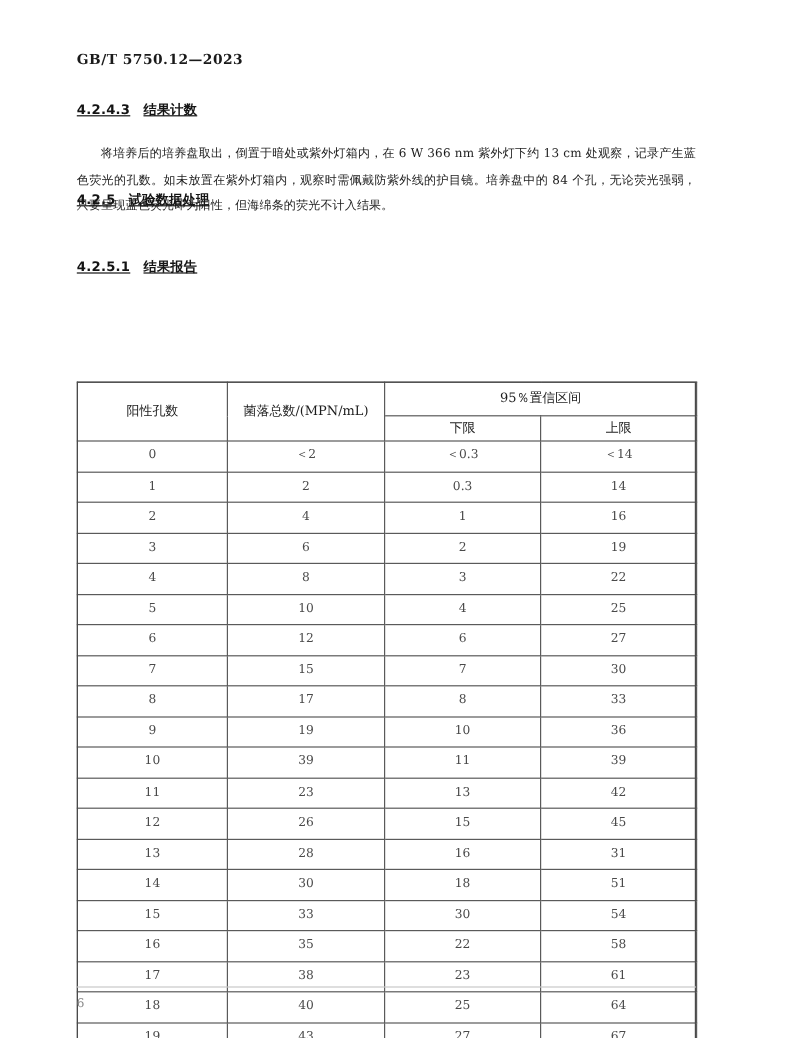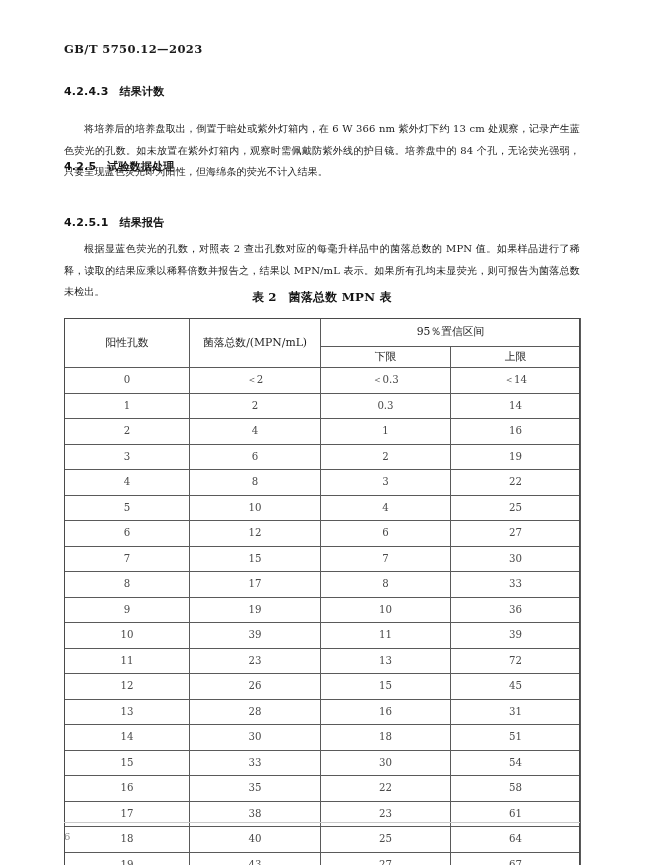--- a/index.html
+++ b/index.html
@@ -40,20 +40,21 @@
   
   .clause-heading {
     position: absolute;
     left: 64px;
     font-family: "DejaVu Sans", "Liberation Sans", sans-serif;
     font-weight: bold;
     font-size: 11px;
     color: #141414;
     white-space: nowrap;
     letter-spacing: 0.2px;
+    text-decoration: underline;
   }
   .clause-heading .num { margin-right: 11px; }
 
   #h-4243 { top: 84px; }
   #h-425  { top: 159px; text-align: right; }
   #h-4251 { top: 215px; }
 
   
   .para {
     position: absolute;
@@ -167,25 +168,21 @@
   <p class="para" id="p-1">将培养后的培养盘取出，倒置于暗处或紫外灯箱内，在 6 W 366 nm 紫外灯下约 13 cm 处观察，记录产生蓝色荧光的孔数。如未放置在紫外灯箱内，观察时需佩戴防紫外线的护目镜。培养盘中的 84 个孔，无论荧光强弱，只要呈现蓝色荧光即为阳性，但海绵条的荧光不计入结果。</p>
 
   <div class="clause-heading" id="h-425">
     <span class="num">4.2.5</span><span class="ttl">试验数据处理</span>
   </div>
 
   <div class="clause-heading" id="h-4251">
     <span class="num">4.2.5.1</span><span class="ttl">结果报告</span>
   </div>
 
-  <p class="para" id="p-2">根据显蓝色荧光的孔数，对照表 2 查出孔数对应的每毫升样品中的菌落总数的 MPN 值。如果样品进行了稀释，读取的结果应乘以稀释倍数并报告之，结果以 MPN/mL 表示。如果所有孔均未显荧光，则可报告为菌落总数未检出。</p>
-
-  <div class="table-caption">
-    <span class="cap-label">表</span><span class="cap-num">2</span><span class="cap-ttl">菌落总数 MPN 表</span>
-  </div>
+
 
   <div class="mpn-table-wrap">
     <table class="mpn">
       <colgroup>
         <col class="col-wells">
           <col class="col-count">
           <col class="col-lower">
           <col class="col-upper">
       </colgroup>
       <thead>
@@ -263,21 +260,21 @@
           <tr>
             <td>10</td>
             <td>39</td>
             <td>11</td>
             <td>39</td>
           </tr>
           <tr>
             <td>11</td>
             <td>23</td>
             <td>13</td>
-            <td>72</td>
+            <td>42</td>
           </tr>
           <tr>
             <td>12</td>
             <td>26</td>
             <td>15</td>
             <td>45</td>
           </tr>
           <tr>
             <td>13</td>
             <td>28</td>

